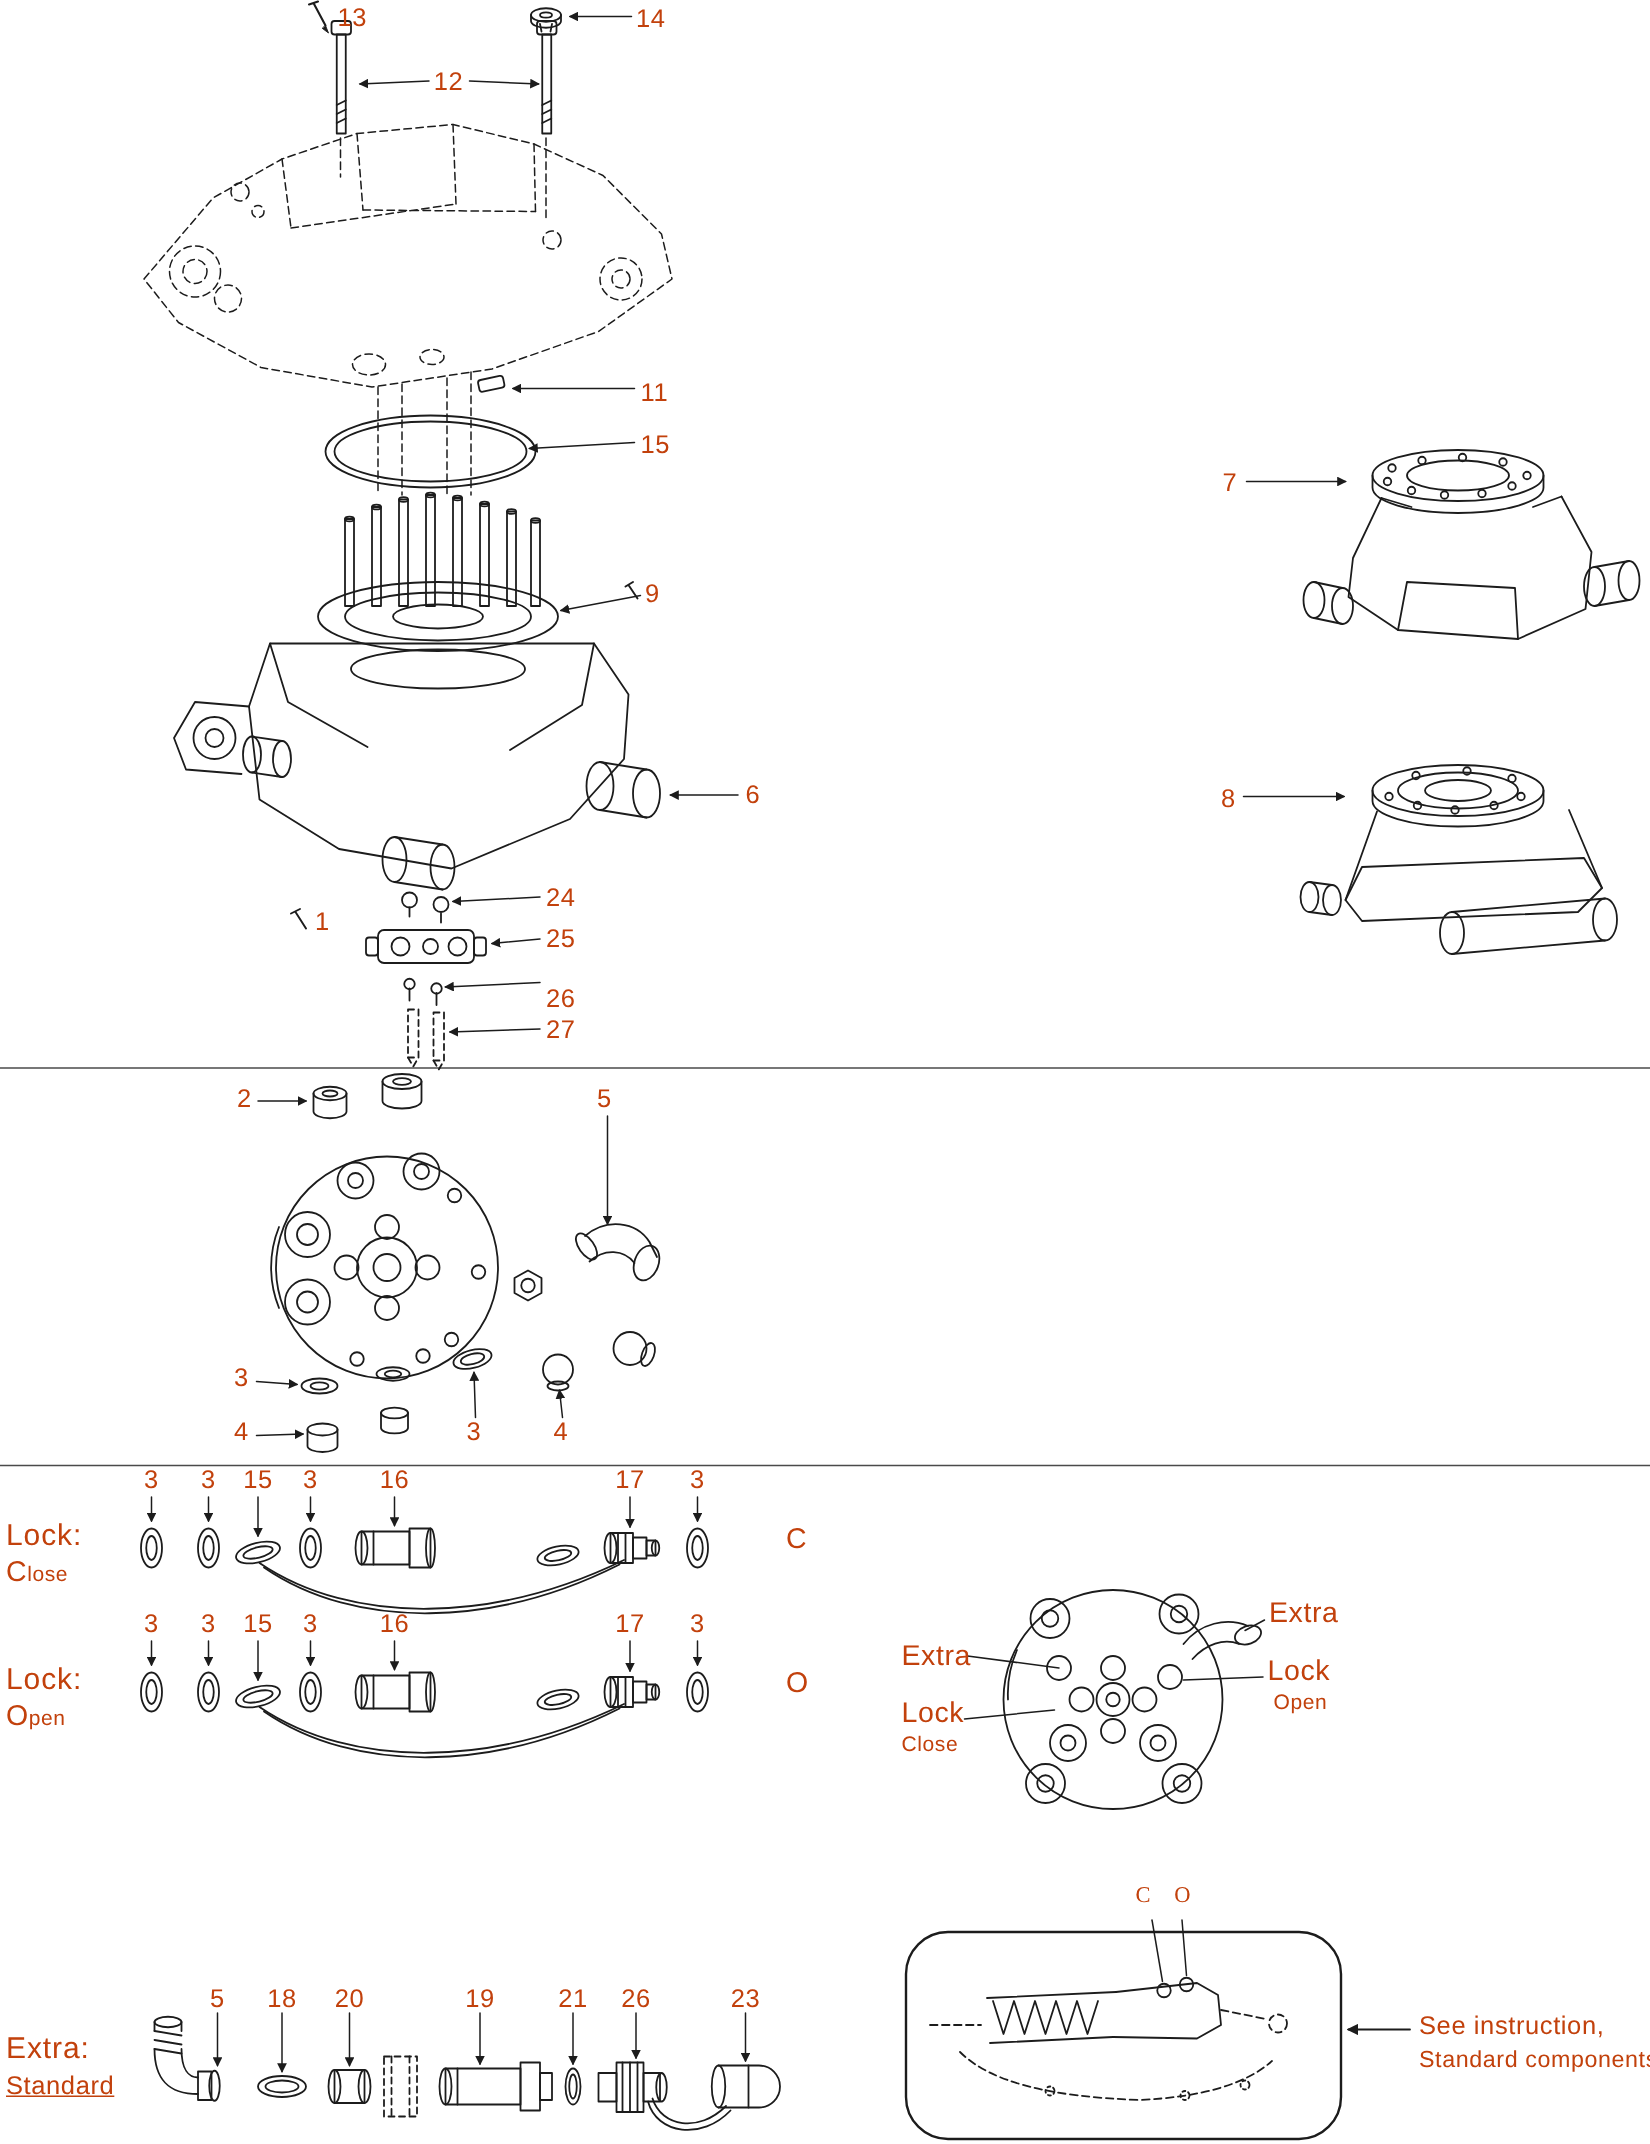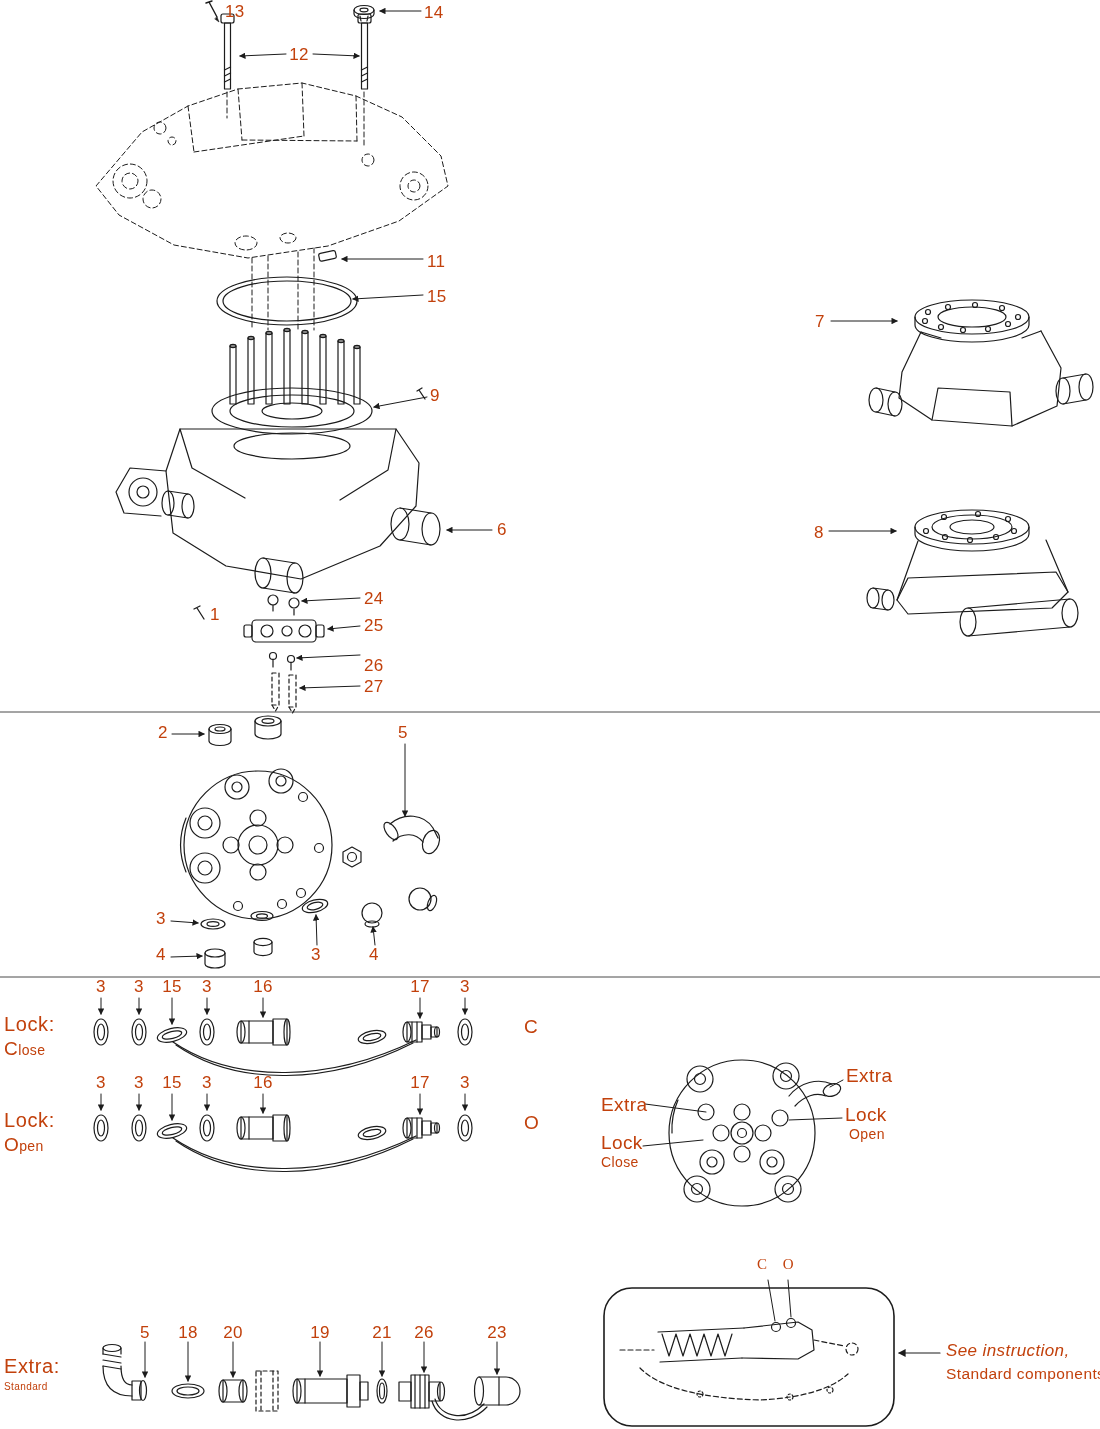--- a/index.html
+++ b/index.html
@@ -4,28 +4,28 @@
 <style>
   * { margin:0; padding:0; box-sizing:border-box; }
   html,body { background:#ffffff; }
   body { font-family:"Liberation Sans", sans-serif; color:#151515; }
   .canvas { position:relative; width:1100px; height:1429px; background:#ffffff; overflow:hidden; }
   .art { position:absolute; left:0; top:0; }
   .lbl { position:absolute; white-space:nowrap; color:#c2410c; line-height:1; letter-spacing:0.4px; }
   .num { font-size:17px; }
   .cnum { transform:translateX(-50%);text-align:right; }
   .sec-title { font-size:20px; letter-spacing:0.6px; }
-  .sec-sub { font-size:10px; display:inline-block; }
+  .sec-sub { font-size:17px; display:inline-block;text-decoration:underline; }
   .sec-sub-cap { font-size:14px; display:inline-block; }
   .sec-sub-cap::first-letter { font-size:19px; }
   .port-letter { font-size:19px; }
   .side-label { font-size:19px; }
   .side-sub { font-size:14px; }
   .ports-co { font-size:15px; letter-spacing:6px;font-family:Liberation Serif, serif; }
-  .note-i { font-size:17px; font-style:italic; }
+  .note-i { font-size:17px; }
   .note-p { font-size:15.5px; }
 </style>
 </head>
 <body>
 
 <div class="canvas">
 
 <svg class="art" width="1100" height="1429" viewBox="0 0 1100 1429" xmlns="http://www.w3.org/2000/svg">
   <defs>
     <marker id="arr" viewBox="0 0 10 10" refX="8.5" refY="5" markerWidth="6.5" markerHeight="6.5" orient="auto-start-reverse">

